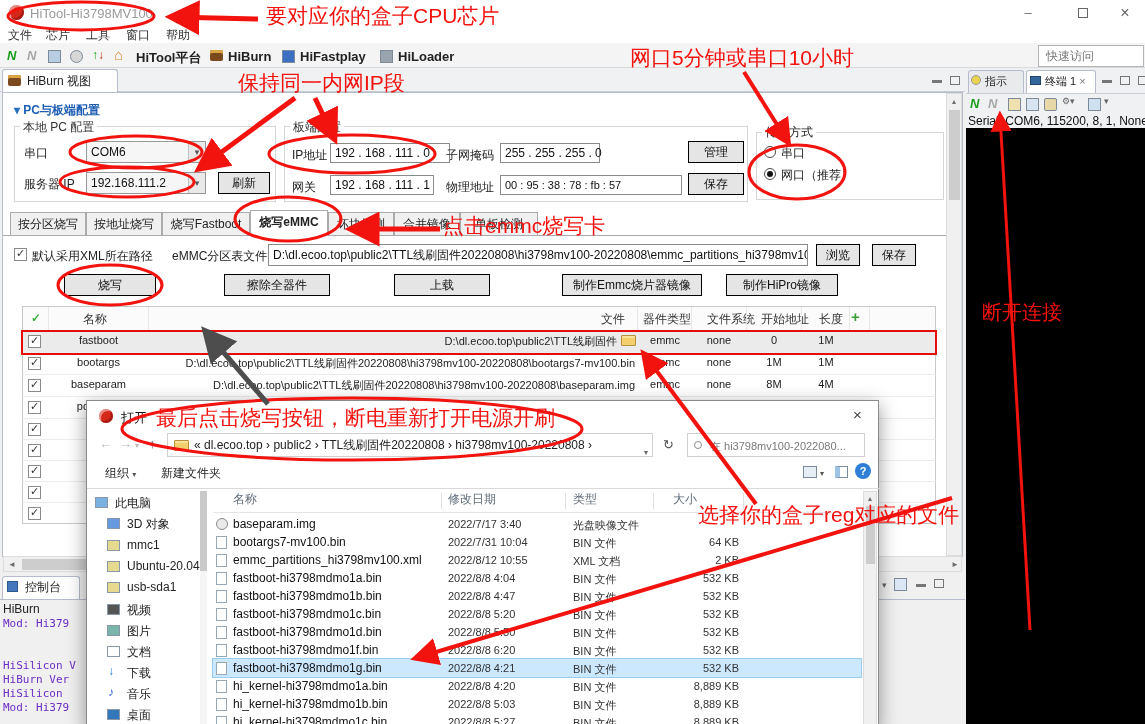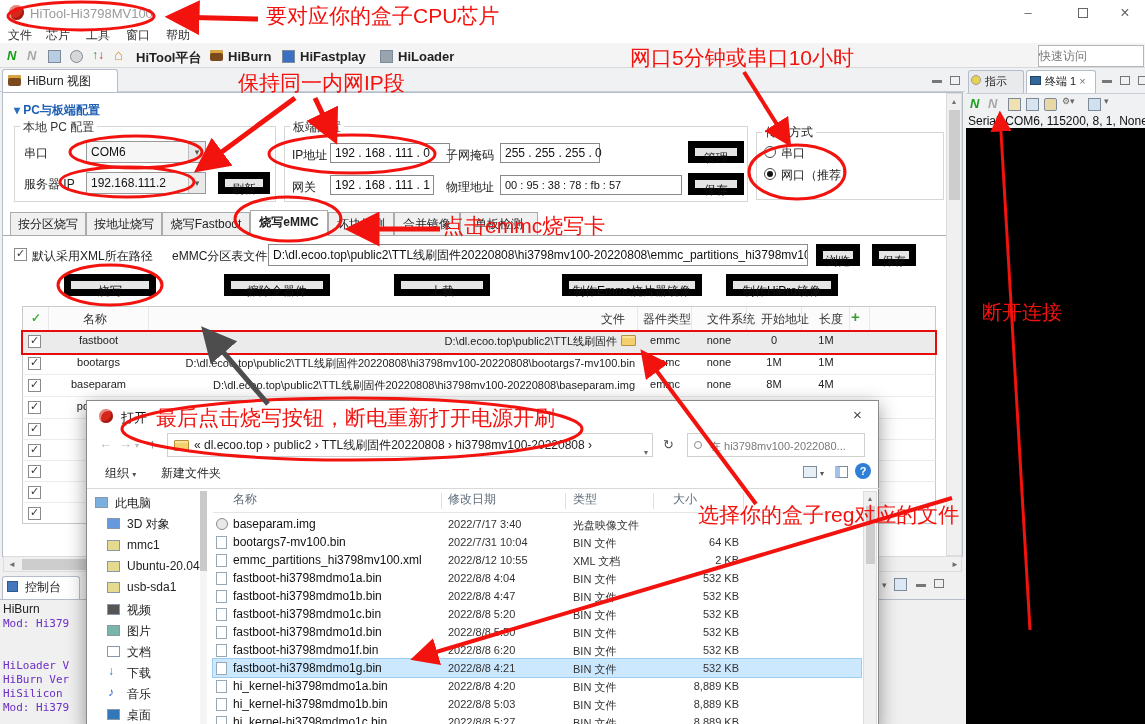--- a/index.html
+++ b/index.html
@@ -14,38 +14,38 @@
     box-shadow:inset -2px -2px 0 rgba(120,10,5,.5), inset 2px 2px 0 rgba(255,255,255,.45); }
   .wtitle { left:30px; top:6px; font-size:13px; color:#9a9a9a; }
   .winbtn { top:0; width:40px; height:26px; color:#666; font-size:13px; text-align:center; line-height:26px; }
   .menubar { left:0; top:26px; width:1145px; height:17px; background:#fff; }
   .menu-item { top:27px; font-size:12px; color:#333; }
   .toolbar { left:0; top:43px; width:1145px; height:25px; background:#f4f4f4; border-bottom:1px solid #d9d9d9; }
   .tb-label { top:49px; font-size:13px; color:#222; font-weight:bold; }
   .nico { font-weight:bold; font-style:italic; font-size:13px; top:48px; }
   .sqico { width:13px; height:13px; top:50px; border:1px solid #7d8a99; }
   .quick-access { left:1038px; top:45px; width:106px; height:22px; background:#fff; border:1px solid #b5b5b5;
-    font-size:12px; color:#777; line-height:20px; }
+    font-size:12px; color:#777; line-height:20px; padding-left:7px; }
   
   .etab-row { left:0; top:68px; width:965px; height:24px; background:#f0f1f2; border-bottom:1px solid #c8cdd6; }
   .etab { left:2px; top:69px; width:116px; height:23px; background:#fff; border:1px solid #b6bccc; border-bottom:none;
     border-radius:3px 3px 0 0; font-size:12px; color:#222; line-height:22px; padding-left:24px; }
   .chipico { width:13px; height:11px; background:#7a4a1e; border-radius:2px;
     box-shadow:inset 0 3px 0 #d9a441; }
   
   .main-panel { left:2px; top:92px; width:961px; height:465px; background:#fff; border:1px solid #b5bdc9; }
   .sec-head { left:14px; top:102px; font-size:12px; font-weight:bold; color:#1e5fb4; }
   .gbox { border:1px solid #d6d6d6; background:#fff; }
   .glabel { font-size:12px; color:#333; background:#fff; padding:0 3px; }
   .flabel { font-size:12px; color:#222; }
   .field { border:1px solid #8a8a8a; background:#fff; font-size:12px; color:#111; line-height:18px; padding:0 4px; }
   .combo { border:1px solid #999; background:#f6f6f6; font-size:12px; color:#111; line-height:20px; padding:0 4px; }
   .combo .dd { position:absolute; right:0; top:0; width:17px; height:100%; background:#e9e9e9;
     border-left:1px solid #c0c0c0; text-align:center; color:#555; font-size:9px; line-height:20px; }
-  .btn { background:#e5e5e5; border:7px solid #000000; font-size:12px; color:#111; text-align:center; }
+  .btn { background:#e5e5e5; border:1px solid #000000; font-size:12px; color:#111; text-align:center; }
   .radio { width:12px; height:12px; border:1px solid #4a4a4a; border-radius:50%; background:#fff; }
   .radio.sel::after { content:""; position:absolute; left:2px; top:2px; width:6px; height:6px; border-radius:50%; background:#111; }
   
   .btab { top:212px; height:24px; background:#f0f0f0; border:1px solid #ababab; font-size:12px; color:#222;
     line-height:22px; text-align:center; }
   .btab.active { background:#fff; border-bottom:1px solid #fff; height:26px; top:210px; font-weight:bold; }
   .cb { width:13px; height:13px; border:1px solid #8a8a8a; background:#fff; }
   .cb.checked::after { content:"✓"; position:absolute; left:1px; top:-2px; font-size:11px; color:#333; }
   
   .thead { left:22px; top:306px; width:914px; height:25px; background:#fbfbfb; border:1px solid #c9c9c9; }
@@ -267,21 +267,21 @@
   </div>
 
   <div class="abs console-tab txt">控制台</div>
   <div class="abs" style="left:7px;top:581px;width:11px;height:11px;background:#4477bb;border:1px solid #2c5a8c;"></div>
   <div class="abs" style="left:0px;top:599px;width:965px;height:1px;background:#b6bccc;"></div>
   <div class="abs txt" style="left:3px;top:602px;font-size:12px;color:#222;">HiBurn</div>
   <div class="abs" style="left:3px;top:617px;">
     <div class="console-line">Mod: Hi379</div>
     <div class="console-line"> </div>
     <div class="console-line"> </div>
-    <div class="console-line">HiLoader V</div>
+    <div class="console-line">HiSilicon V</div>
     <div class="console-line">HiBurn Ver</div>
     <div class="console-line">HiSilicon </div>
     <div class="console-line">Mod: Hi379</div>
   </div>
 
   <div class="abs" style="left:882px;top:580px;font-size:9px;color:#666;">▾</div>
   <div class="abs" style="left:894px;top:578px;width:13px;height:13px;border:1px solid #7d8a99;background:#dce8f5;"></div>
   <div class="abs" style="left:916px;top:584px;width:10px;height:3px;background:#777;"></div>
   <div class="abs" style="left:934px;top:579px;width:10px;height:9px;border:1px solid #777;"></div>
 

